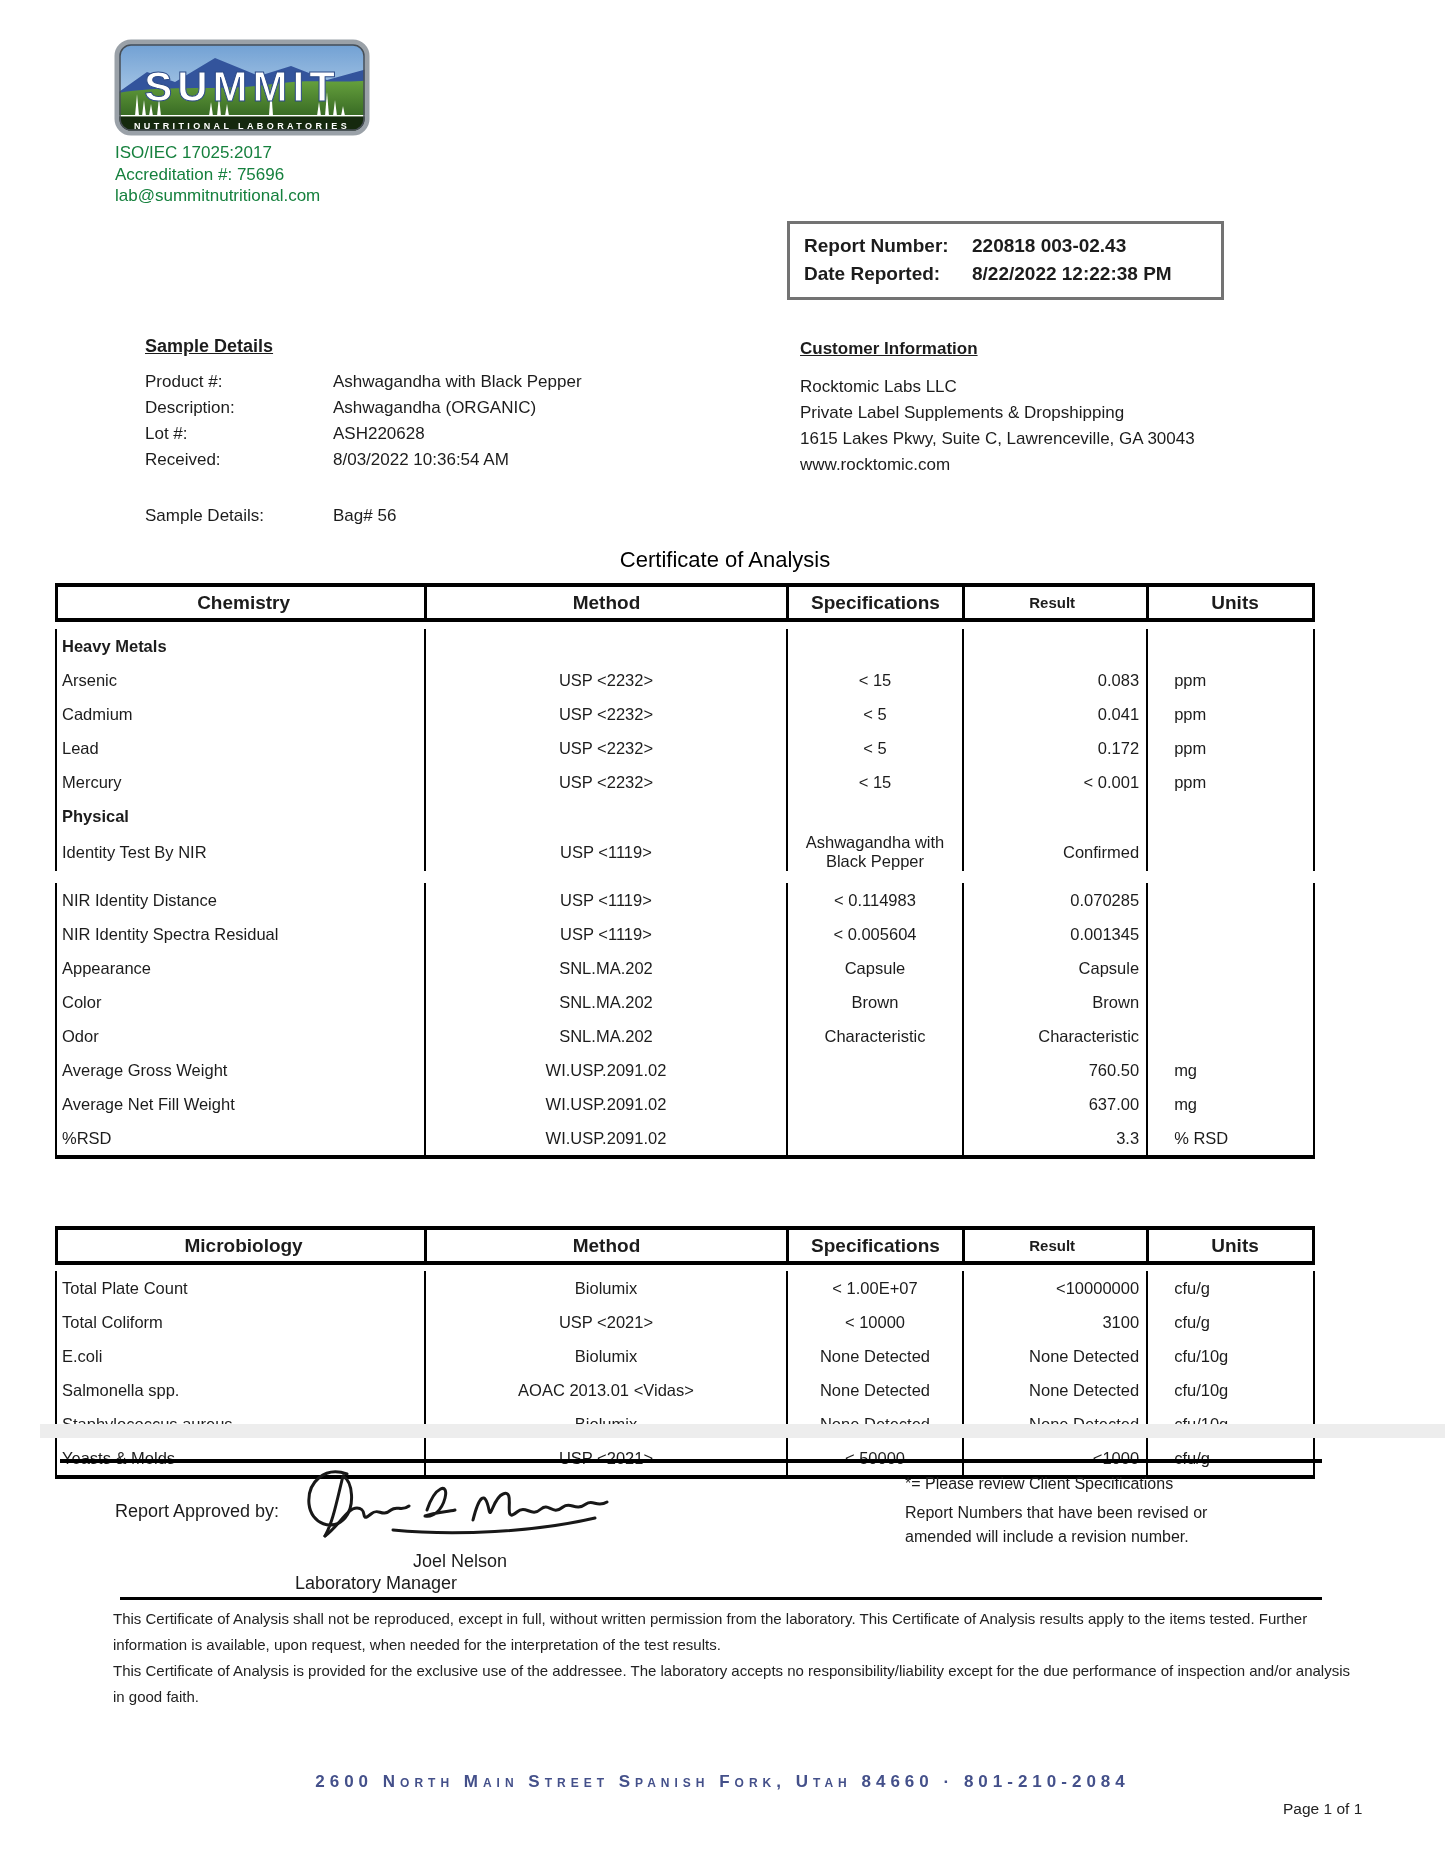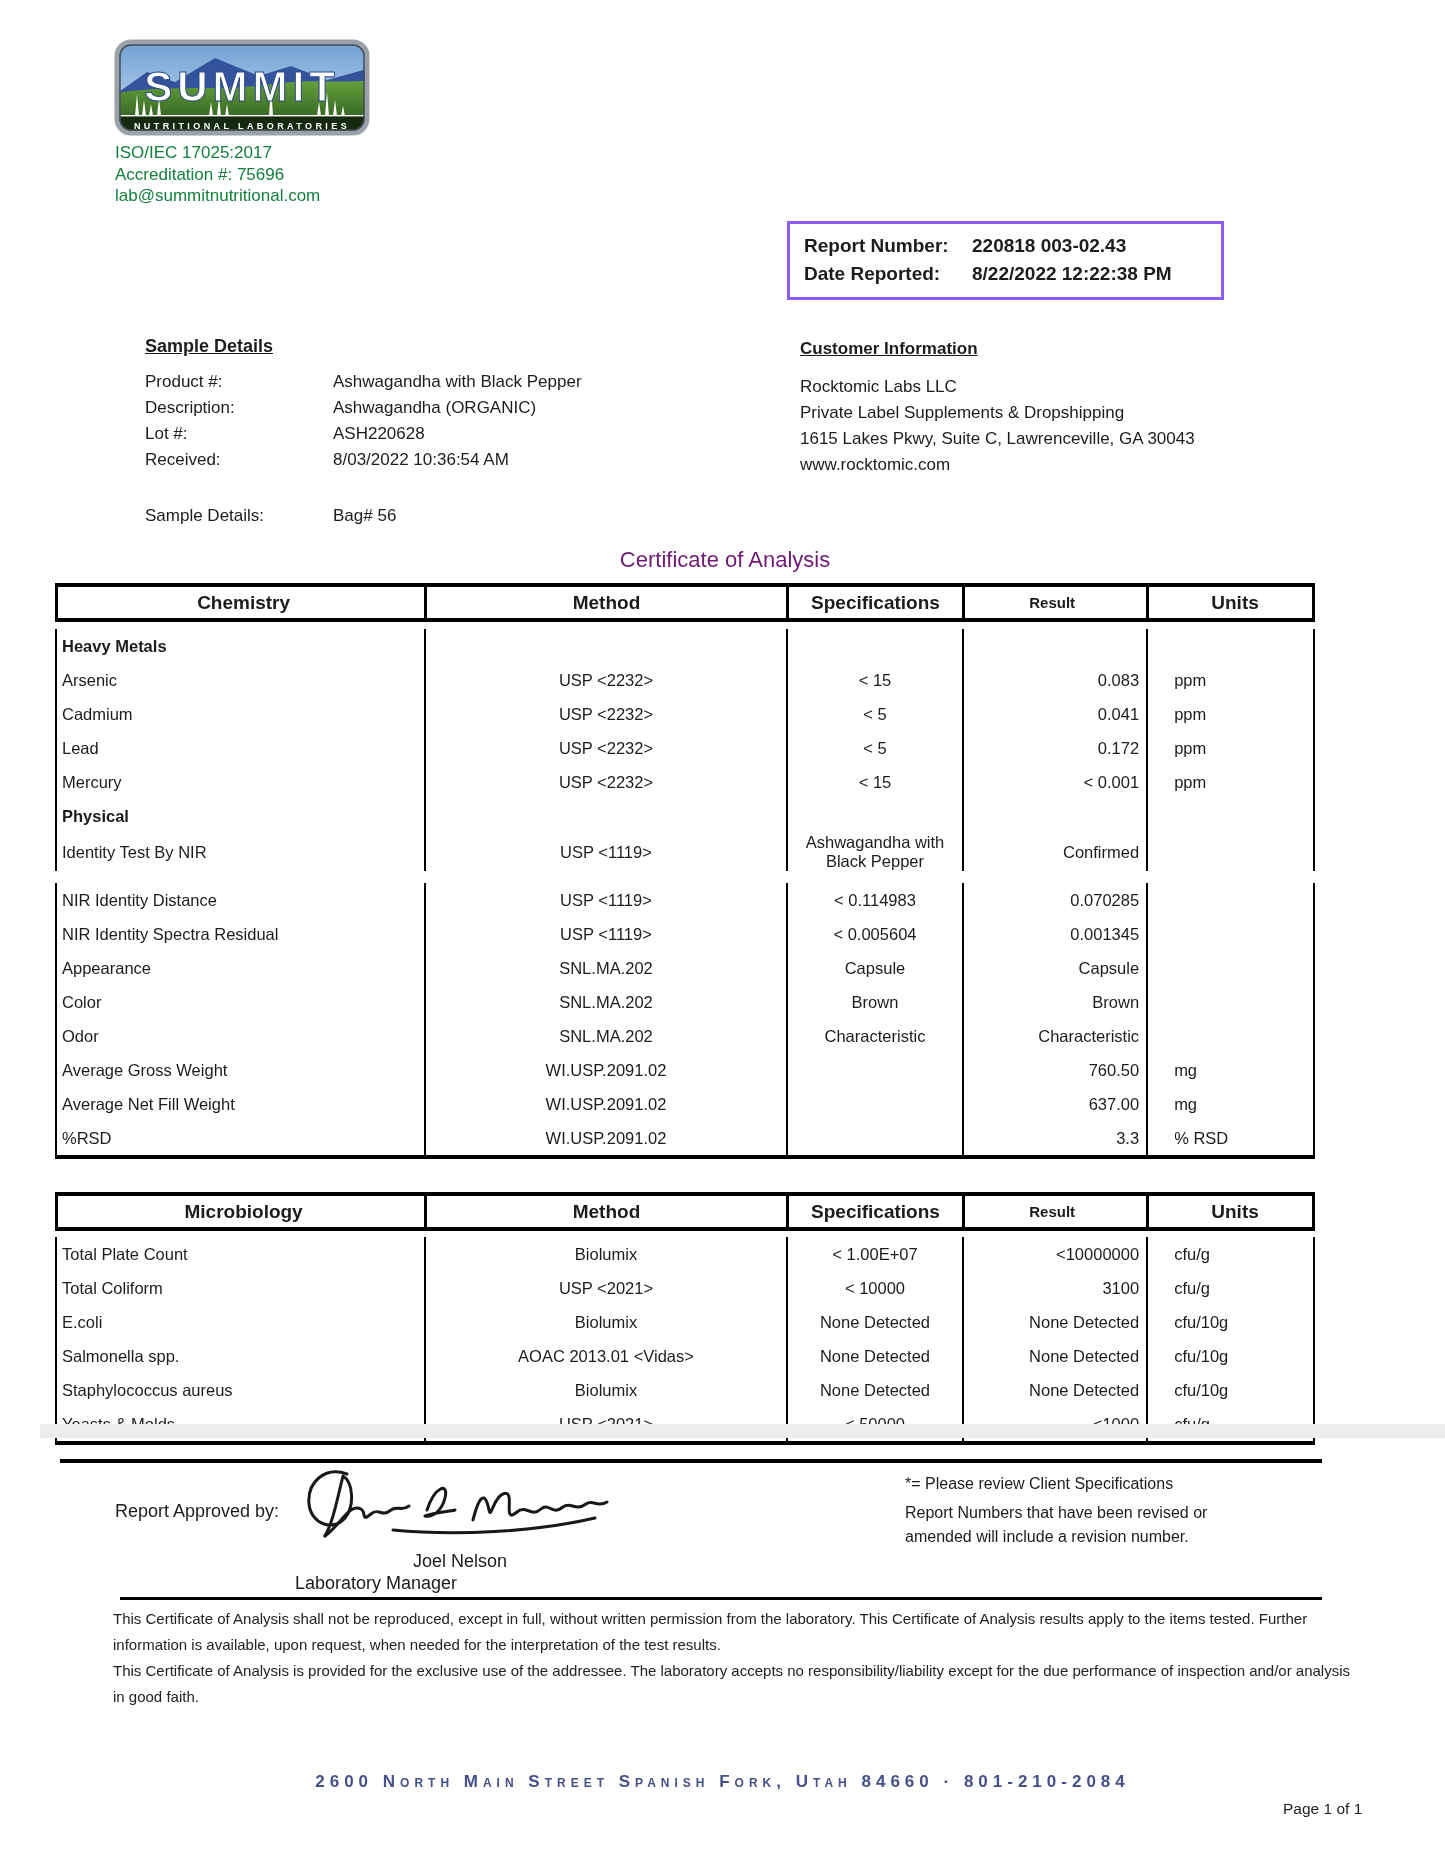--- a/index.html
+++ b/index.html
@@ -7,36 +7,36 @@
     position:relative;width:1445px;height:1869px;background:#ffffff;
     font-family:"Liberation Sans",sans-serif;color:#1c1c1c;overflow:hidden;
     margin:0 auto;
   }
   .abs{position:absolute;}
 
   
   .lab-lines{left:115px;top:142px;font-size:17px;line-height:21.5px;color:#15803d;}
   .report-box{
     left:787px;top:221px;width:437px;box-sizing:border-box;
-    border:3px solid #8b5cf6;padding:8px 13px 9px 14px;background:#fff;
+    border:3px solid #737373;padding:8px 13px 9px 14px;background:#fff;
   }
   .report-box .rrow{display:flex;font-size:19px;font-weight:bold;line-height:28px;}
   .report-box .rlabel{width:168px;}
 
   
   .info-heading{font-size:18px;font-weight:bold;text-decoration:underline;margin:0 0 12px 0;}
   .kv{display:flex;font-size:17px;line-height:26px;}
   .kv .k{width:188px;flex:none;}
   .sample-block{left:145px;top:336px;width:560px;}
   .customer-block{left:800px;top:336px;width:560px;}
   .customer-block div{font-size:17px;line-height:26px;}
   .sample-extra{margin-top:30px;}
 
   
-  .coa-title{left:120px;top:547px;width:1210px;text-align:center;font-size:22px;color:#701a75;}
+  .coa-title{left:120px;top:547px;width:1210px;text-align:center;font-size:22px;color:#000000;}
 
   
   .doc-table{left:55px;width:1260px;}
   .thead{display:flex;border-top:4px solid #000;border-bottom:4px solid #000;}
   .tcell{box-sizing:border-box;display:flex;align-items:center;min-width:0;}
   .thead .tcell{
     border-left:3px solid #000;font-weight:bold;font-size:19px;height:31px;
     justify-content:center;
   }
   .thead .tcell:last-child{border-right:3px solid #000;}
@@ -48,21 +48,21 @@
   .tbody.t-end{border-bottom:4px solid #000;}
   .c-name   {width:29.3%;justify-content:flex-start;padding-left:5px;}
   .c-method {width:28.7%;justify-content:center;text-align:center;}
   .c-spec   {width:14.0%;justify-content:center;text-align:center;}
   .c-result {width:14.6%;justify-content:flex-end;text-align:right;padding-right:7px;}
   .c-units  {width:13.4%;justify-content:flex-start;padding-left:9px;}
   .trow.section .c-name{font-weight:bold;}
   .chem-table{top:583px;}
   .chem-b1{margin-top:7px;}
   .chem-b2{margin-top:12px;}
-  .micro-table{top:1192px;}
+  .micro-table{top:1226px;}
   .micro-body{margin-top:6px;}
 
   .gray-band{left:40px;top:1424px;width:1405px;height:14px;background:#ededed;}
 
   
   .rule1{left:60px;top:1459px;width:1262px;height:4px;background:#000;}
   .approved-label{left:115px;top:1501px;font-size:18px;}
   .sig-wrap{left:295px;top:1460px;width:330px;height:86px;}
   .sig-name{left:295px;top:1550px;width:330px;text-align:center;font-size:18px;line-height:22px;}
   .sig-title{left:295px;top:1572px;width:330px;text-align:left;font-size:18px;line-height:22px;}

